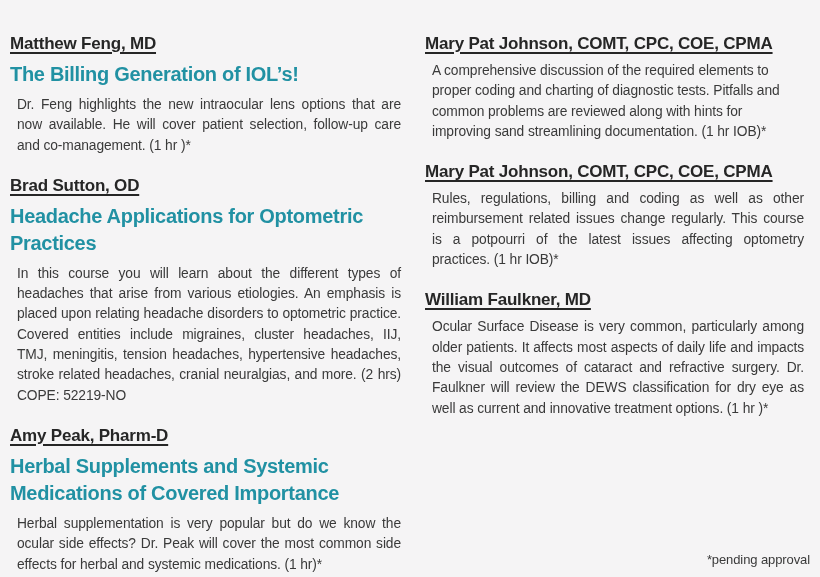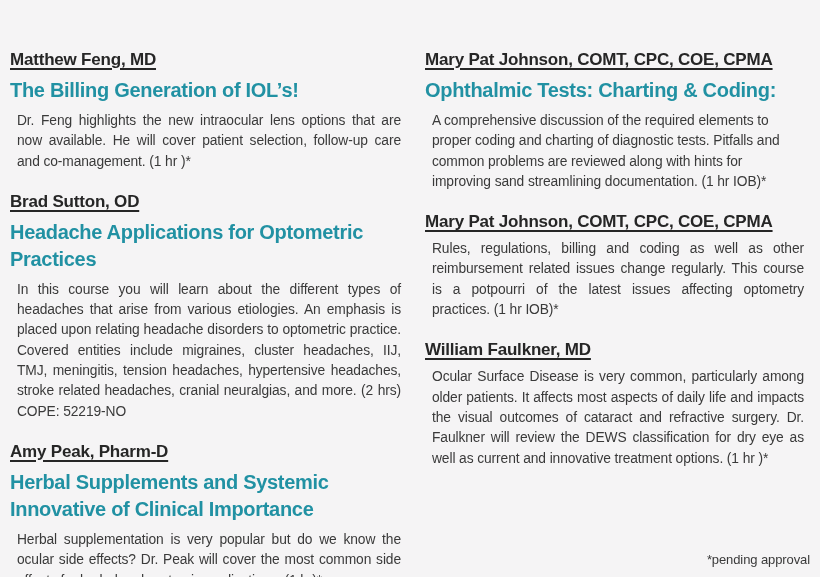--- a/index.html
+++ b/index.html
@@ -22,21 +22,21 @@
   .col{
     position:absolute;
     top:0;
     box-sizing:border-box;
     padding-top:34px;
   }
   .col-left{left:10px;width:398px;}
   .col-right{left:425px;width:386px;}
   .session{margin:0 0 20px 0;}
   .speaker{
-    margin:16px 0 7px 0;
+    margin:0 0 7px 0;
     font-size:17px;
     line-height:20px;
     font-weight:bold;
     color:var(--heading);
     letter-spacing:-0.2px;
     text-decoration:underline;
     text-decoration-thickness:2px;
     text-underline-offset:3px;
   }
   .title{
@@ -77,28 +77,27 @@
   </section>
 
   <section class="session">
     <h2 class="speaker">Brad Sutton, OD</h2>
     <h3 class="title">Headache Applications for Optometric Practices</h3>
     <p class="desc justify">In this course you will learn about the different types of headaches that arise from various etiologies. An emphasis is placed upon relating headache disorders to optometric practice. Covered entities include migraines, cluster headaches, IIJ, TMJ, meningitis, tension headaches, hypertensive headaches, stroke related headaches, cranial neuralgias, and more. (2 hrs) COPE: 52219-NO</p>
   </section>
 
   <section class="session">
     <h2 class="speaker">Amy Peak, Pharm-D</h2>
-    <h3 class="title">Herbal Supplements and Systemic Innovative of Clinical Importance</h3>
+    <h3 class="title">Herbal Supplements and Systemic Medications of Covered Importance</h3>
     <p class="desc justify">Herbal supplementation is very popular but do we know the ocular side effects? Dr. Peak will cover the most common side effects for herbal and systemic medications. (1 hr)*</p>
   </section>
 </div>
   <div class="col col-right">
   <section class="session">
     <h2 class="speaker">Mary Pat Johnson, COMT, CPC, COE, CPMA</h2>
-    <h3 class="title">Ophthalmic Tests: Charting &amp; Coding:</h3>
     <p class="desc left">A comprehensive discussion of the required elements to proper coding and charting of diagnostic tests. Pitfalls and common problems are reviewed along with hints for improving sand streamlining documentation. (1 hr IOB)*</p>
   </section>
 
   <section class="session">
     <h2 class="speaker">Mary Pat Johnson, COMT, CPC, COE, CPMA</h2>
     <p class="desc justify">Rules, regulations, billing and coding as well as other reimbursement related issues change regularly. This course is a potpourri of the latest issues affecting optometry practices. (1 hr IOB)*</p>
   </section>
 
   <section class="session">
     <h2 class="speaker">William Faulkner, MD</h2>

